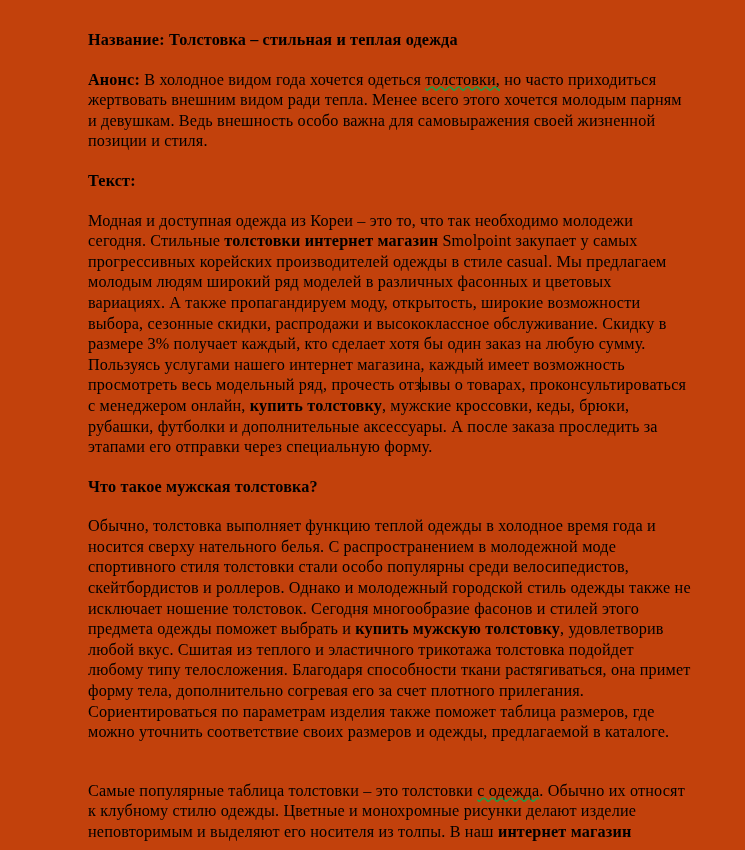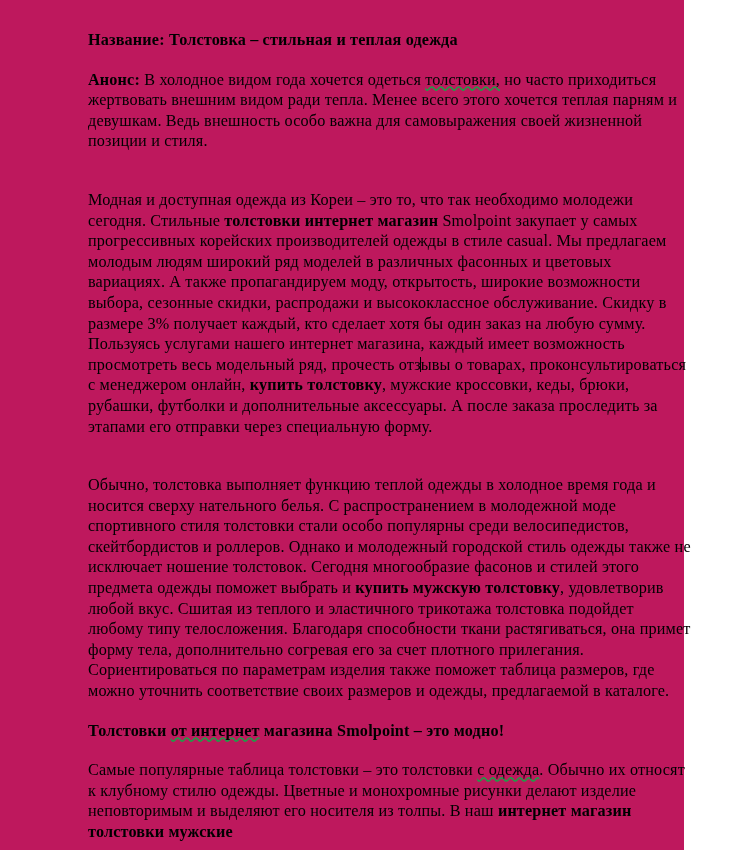--- a/index.html
+++ b/index.html
@@ -22,23 +22,23 @@
     top: 0;
     width: 4px;
     height: 850px;
     background: #9ea2a8;
   }
 
   #page {
     position: absolute;
     left: 0;
     top: 0;
-    width: 684px;
+    width: 745px;
     height: 850px;
-    background: #be185d;
+    background: #c2410c;
   }
 
   #doc-body {
     position: absolute;
     left: 88px;
     top: 30px;
     width: 604px;
   }
 
   p {
@@ -87,38 +87,39 @@
 
 <div id="left-gutter"></div>
 
 <div id="page">
   <div id="doc-body">
 
     <p class="heading"><span>Название:</span><span> Толстовка – стильная и теплая одежда</span></p>
 
     <div class="gap-md"></div>
 
-    <p><b>Анонс:</b><span> В холодное видом года хочется одеться </span><span class="gr">толстовки,</span><span> но часто приходиться жертвовать внешним видом ради тепла. Менее всего этого хочется теплая парням и девушкам. Ведь внешность особо важна для самовыражения своей жизненной позиции и стиля.</span></p>
+    <p><b>Анонс:</b><span> В холодное видом года хочется одеться </span><span class="gr">толстовки,</span><span> но часто приходиться жертвовать внешним видом ради тепла. Менее всего этого хочется молодым парням и девушкам. Ведь внешность особо важна для самовыражения своей жизненной позиции и стиля.</span></p>
 
     <div class="gap-md"></div>
 
+    <p class="heading">Текст:</p>
 
     <div class="gap-md"></div>
 
     <p><span>Модная и доступная одежда из Кореи – это то, что так необходимо молодежи сегодня. Стильные </span><b>толстовки интернет магазин</b><span> </span><span class="sp">Smolpoint</span><span> закупает у самых прогрессивных корейских производителей одежды в стиле casual. Мы предлагаем молодым людям широкий ряд моделей в различных фасонных и цветовых вариациях. А также пропагандируем моду, открытость, широкие возможности выбора, сезонные скидки, распродажи и высококлассное обслуживание. Скидку в размере 3% получает каждый, кто сделает хотя бы один заказ на любую сумму. Пользуясь услугами нашего интернет магазина, каждый имеет возможность просмотреть весь модельный ряд, прочесть отз</span><span class="caret"></span><span>ывы о товарах, проконсультироваться с менеджером онлайн, </span><b>купить толстовку</b><span>, мужские кроссовки, кеды, брюки, рубашки, футболки и дополнительные аксессуары. А после заказа проследить за этапами его отправки через специальную форму.</span></p>
 
     <div class="gap-md"></div>
 
+    <p class="heading">Что такое мужская толстовка?</p>
 
     <div class="gap-md"></div>
 
     <p><span>Обычно, толстовка выполняет функцию теплой одежды в холодное время года и носится сверху нательного белья. С распространением в молодежной моде спортивного стиля толстовки стали особо популярны среди велосипедистов, скейтбордистов и роллеров. Однако и молодежный городской стиль одежды также не исключает ношение толстовок. Сегодня многообразие фасонов и стилей этого предмета одежды поможет выбрать и </span><b>купить мужскую толстовку</b><span>, удовлетворив любой вкус. Сшитая из теплого и эластичного трикотажа толстовка подойдет любому типу телосложения. Благодаря способности ткани растягиваться, она примет форму тела, дополнительно согревая его за счет плотного прилегания. Сориентироваться по параметрам изделия также поможет таблица размеров, где можно уточнить соответствие своих размеров и одежды, предлагаемой в каталоге.</span></p>
 
     <div class="gap-md"></div>
 
-    <p class="heading"><span>Толстовки </span><span class="gr">от интернет</span><span> магазина </span><span class="sp">Smolpoint</span><span> – это модно!</span></p>
 
     <div class="gap-md"></div>
 
     <p><span>Самые популярные таблица толстовки – это толстовки </span><span class="gr">с одежда</span><span>. Обычно их относят к клубному стилю одежды. Цветные и монохромные рисунки делают изделие неповторимым и выделяют его носителя из толпы. В наш </span><b>интернет магазин толстовки мужские</b></p>
 
   </div>
 </div>
 
 </body></html>

